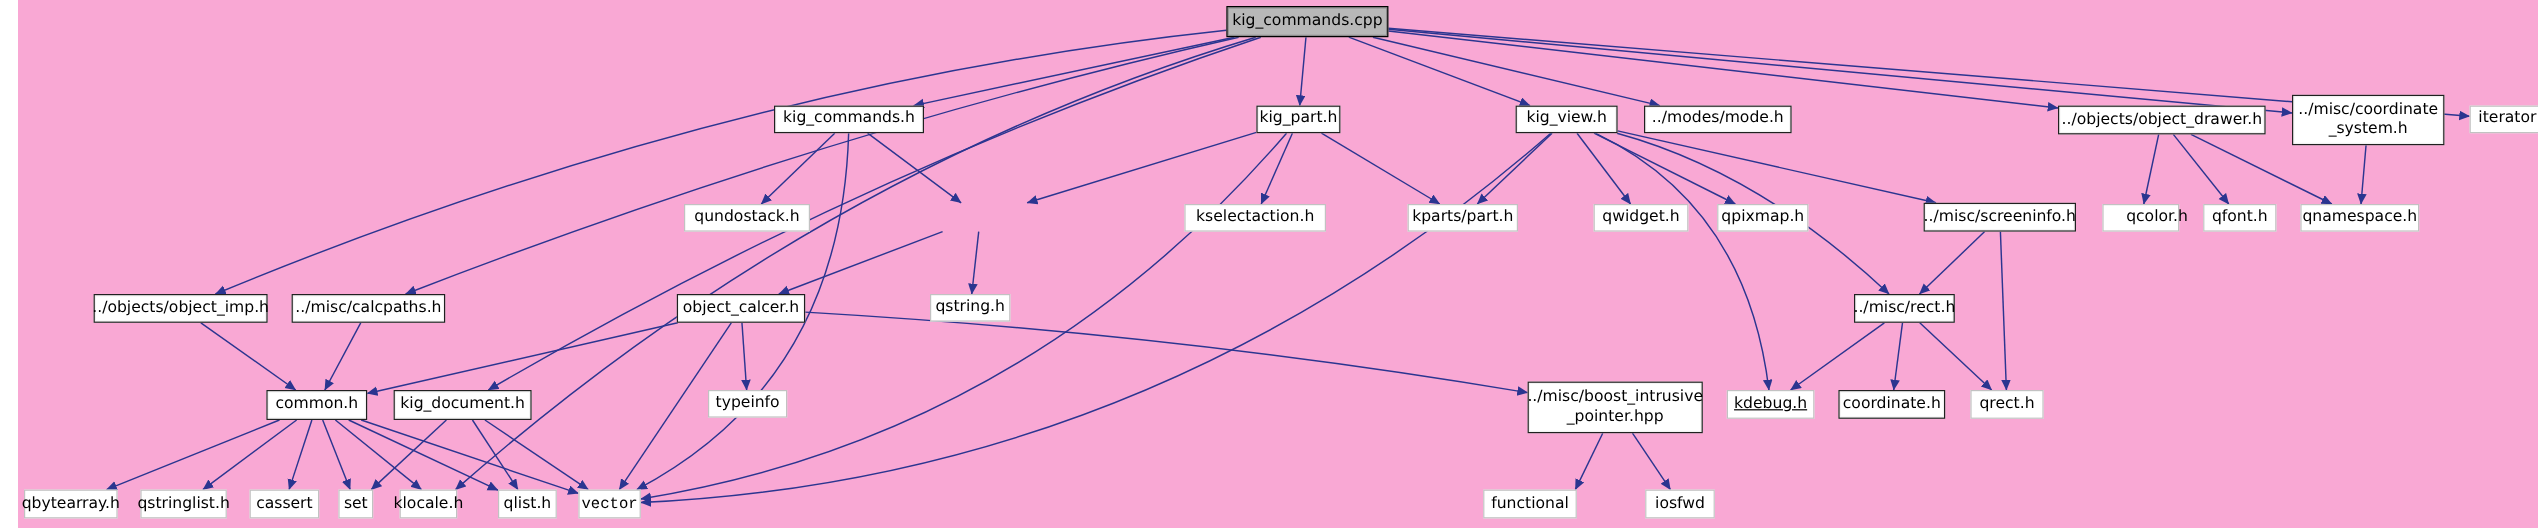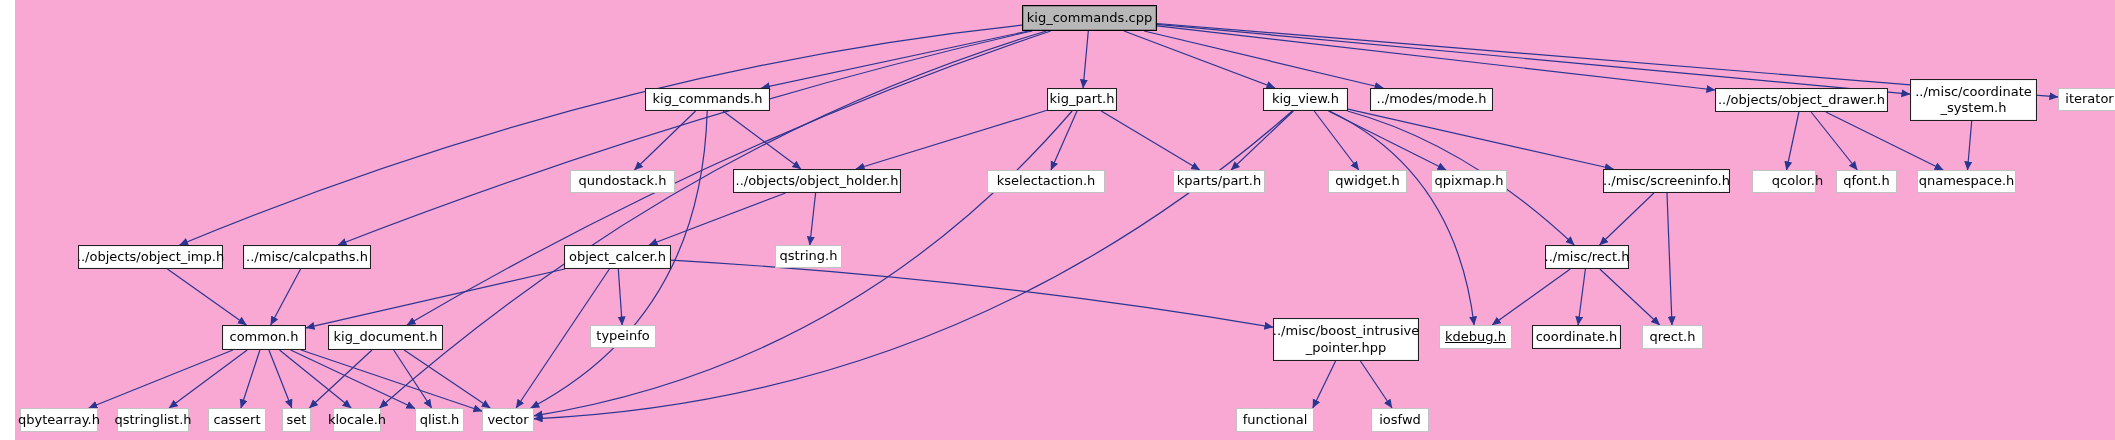--- a/index.html
+++ b/index.html
@@ -99,21 +99,20 @@
 <div class="node root" style="left: 1007px; top: 5px; width: 135px; height: 26px; background: rgb(184, 184, 184);">kig_commands.cpp</div>
     <div class="node internal" style="left: 630px; top: 88px; width: 125px; height: 23px;">kig_commands.h</div>
     <div class="node internal" style="left: 1032px; top: 88px; width: 70px; height: 23px;">kig_part.h</div>
     <div class="node internal" style="left: 1248px; top: 88px; width: 85px; height: 23px;">kig_view.h</div>
     <div class="node internal" style="left: 1355px; top: 88px; width: 123px; height: 23px;">../modes/mode.h</div>
     <div class="node internal" style="left: 1895px; top: 79px; width: 127px; height: 42px;">../misc/coordinate
 _system.h</div>
     <div class="node internal" style="left: 1700px; top: 88px; width: 173px; height: 24px;">../objects/object_drawer.h</div>
     <div class="node external" style="left: 2043px; top: 88px; width: 63px; height: 23px;">iterator</div>
     <div class="node external" style="left: 555px; top: 170px; width: 105px; height: 23px;">qundostack.h</div>
-    <div class="node internal" style="left: 718px; top: 169px; width: 168px; height: 24px;">../objects/object_holder.h</div>
     <div class="node external" style="left: 972px; top: 170px; width: 118px; height: 23px;">kselectaction.h</div>
     <div class="node external" style="left: 1158px; top: 170px; width: 92px; height: 23px;">kparts/part.h</div>
     <div class="node external" style="left: 1313px; top: 170px; width: 79px; height: 23px;">qwidget.h</div>
     <div class="node external" style="left: 1416px; top: 170px; width: 76px; height: 23px; text-align: center;">qpixmap.h</div>
     <div class="node internal" style="left: 1588px; top: 169px; width: 127px; height: 24px;">../misc/screeninfo.h</div>
     <div class="node external" style="left: 1737px; top: 170px; width: 64px; height: 23px; padding-left: 31px;">qcolor.h</div>
     <div class="node external" style="left: 1821px; top: 170px; width: 61px; height: 23px;">qfont.h</div>
     <div class="node external" style="left: 1902px; top: 170px; width: 99px; height: 23px;">qnamespace.h</div>
     <div class="node internal" style="left: 63px; top: 245px; width: 145px; height: 24px;">../objects/object_imp.h</div>
     <div class="node internal" style="left: 228px; top: 245px; width: 128px; height: 24px;">../misc/calcpaths.h</div>
@@ -127,16 +126,16 @@
 _pointer.hpp</div>
     <div class="node external" style="left: 1424px; top: 325px; width: 73px; height: 24px; text-decoration: underline;">kdebug.h</div>
     <div class="node internal" style="left: 1517px; top: 325px; width: 89px; height: 24px;">coordinate.h</div>
     <div class="node external" style="left: 1627px; top: 325px; width: 61px; height: 24px;">qrect.h</div>
     <div class="node external" style="left: 5px; top: 408px; width: 78px; height: 24px;">qbytearray.h</div>
     <div class="node external" style="left: 102px; top: 408px; width: 72px; height: 24px;">qstringlist.h</div>
     <div class="node external" style="left: 193px; top: 408px; width: 58px; height: 24px;">cassert</div>
     <div class="node external" style="left: 267px; top: 408px; width: 29px; height: 24px;">set</div>
     <div class="node external" style="left: 318px; top: 408px; width: 48px; height: 24px;">klocale.h</div>
     <div class="node external" style="left: 400px; top: 408px; width: 49px; height: 24px;">qlist.h</div>
-    <div class="node external" style="left: 467px; top: 408px; width: 52px; height: 24px;">vector</div>
+    <div class="node external" style="left: 467px; top: 408px; width: 52px; height: 24px; font-family: Liberation Mono, monospace;">vector</div>
     <div class="node external" style="left: 1221px; top: 408px; width: 78px; height: 24px; text-align: right;">functional</div>
     <div class="node external" style="left: 1356px; top: 408px; width: 58px; height: 24px;">iosfwd</div>
   </div>
 
 </body></html>

